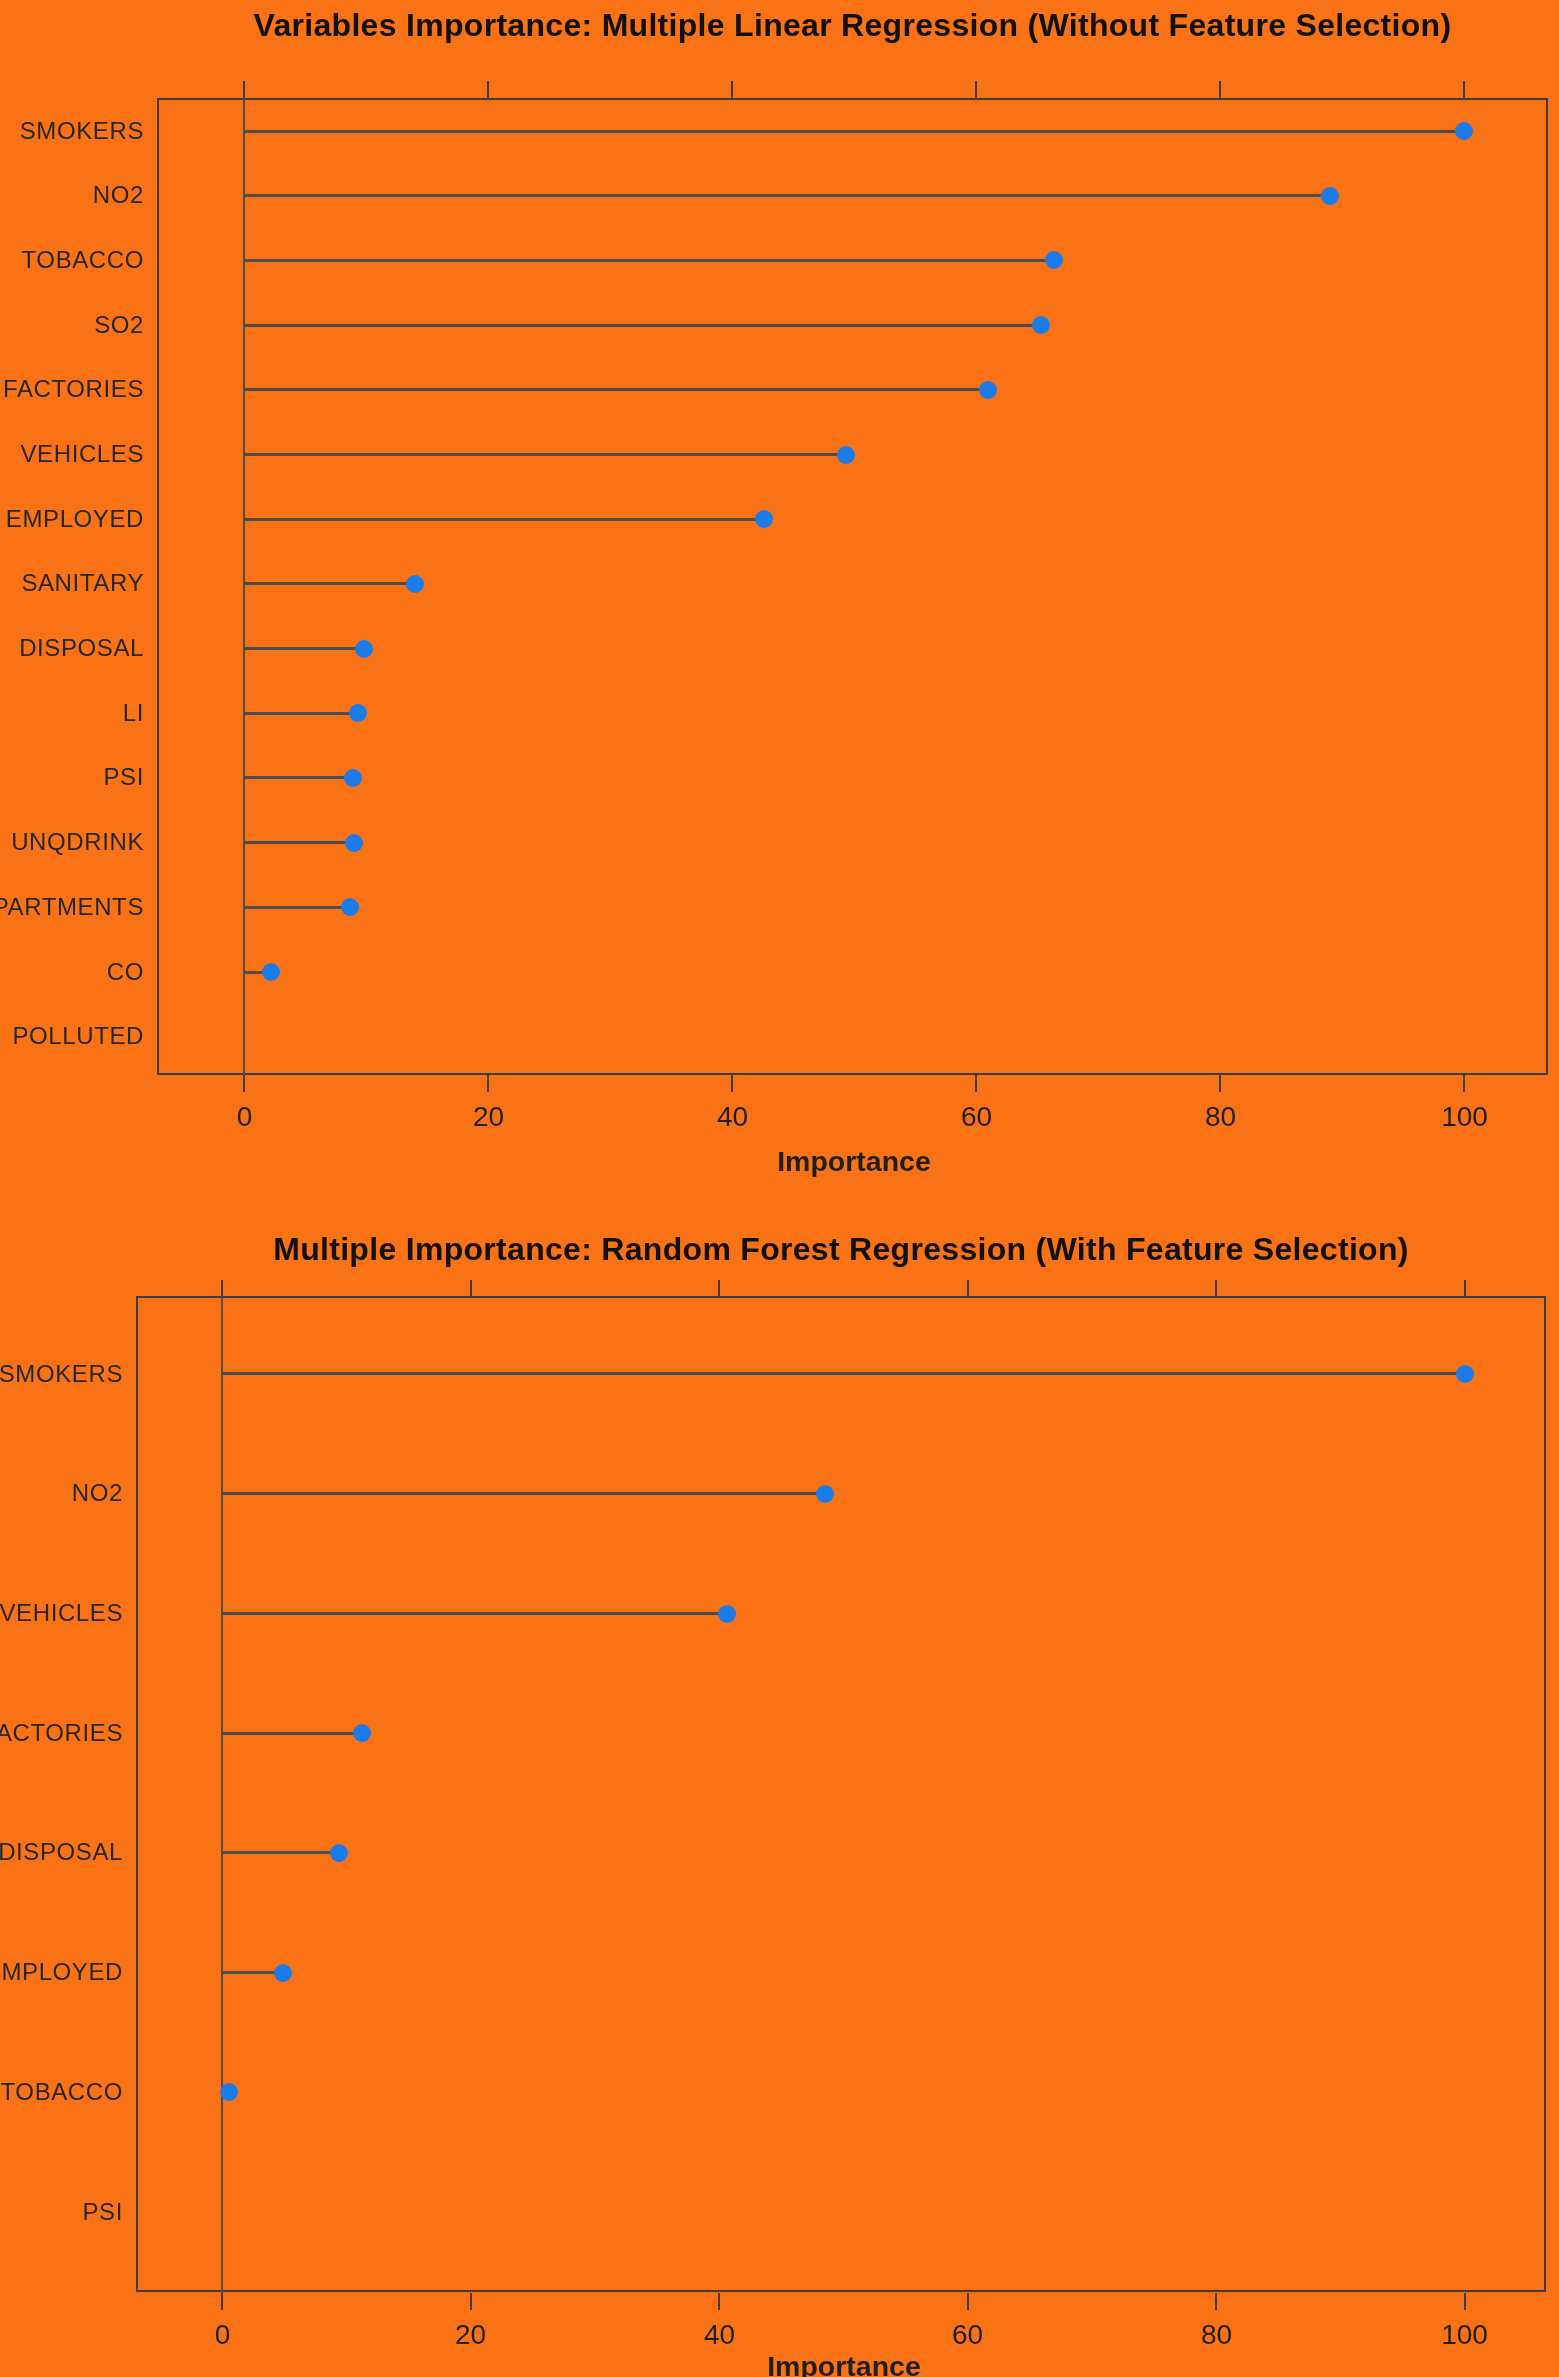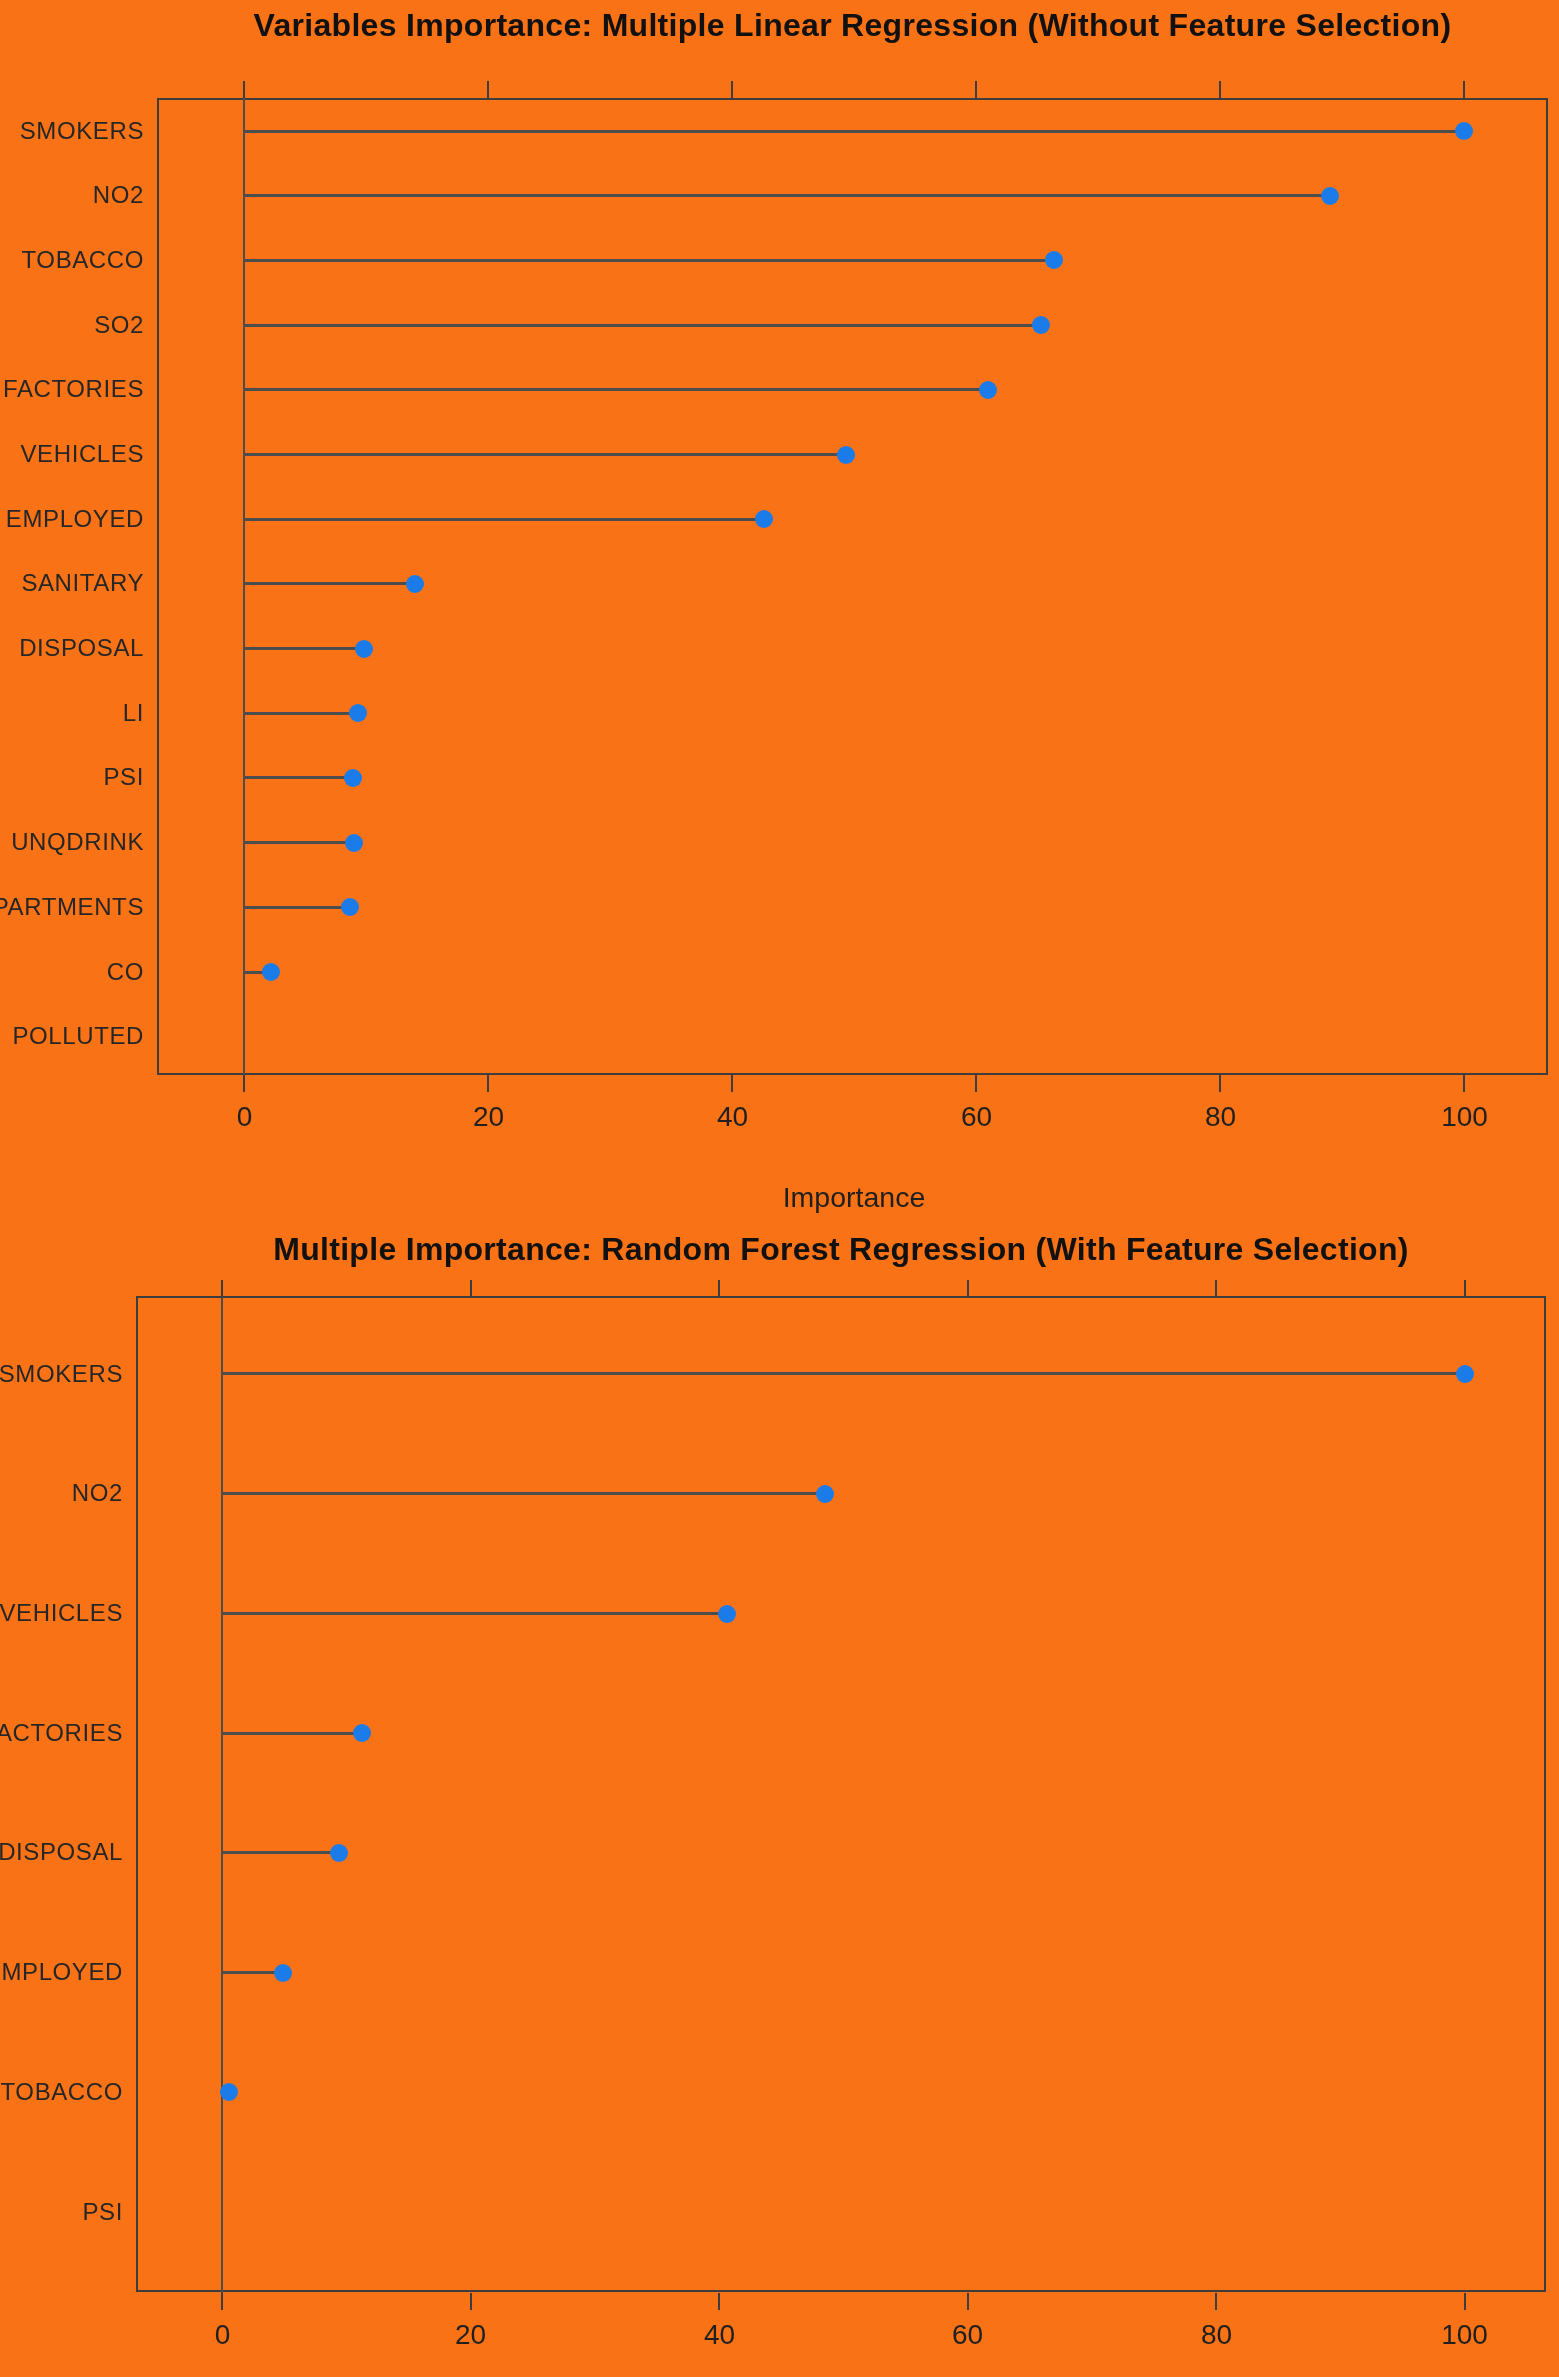--- a/index.html
+++ b/index.html
@@ -21,23 +21,22 @@
     font-size: 32px;
     font-weight: 700;
     color: #111111;
     letter-spacing: 0.3px;
     white-space: nowrap;
   }
   .xlabel {
     position: absolute;
     text-align: center;
     font-size: 28.5px;
-    font-weight: 400;
+    font-weight: 700;
     color: #1f1f1f;
-    margin-top: 36px;
   }
   .plot-box {
     position: absolute;
     border: 2.4px solid #3d3d3d;
     box-sizing: border-box;
     background: transparent;
   }
   .zero-line {
     position: absolute;
     width: 2.4px;

